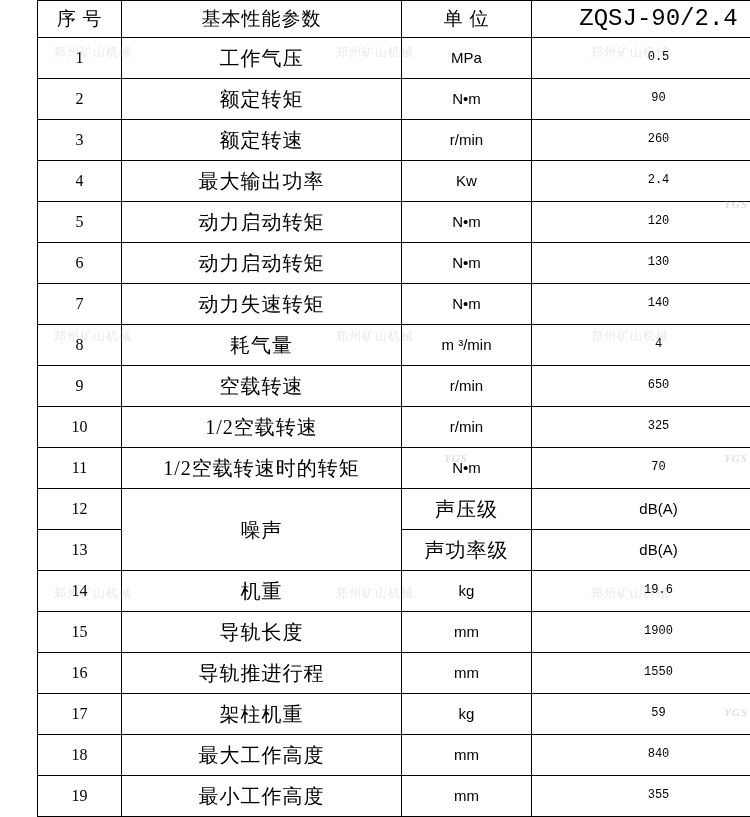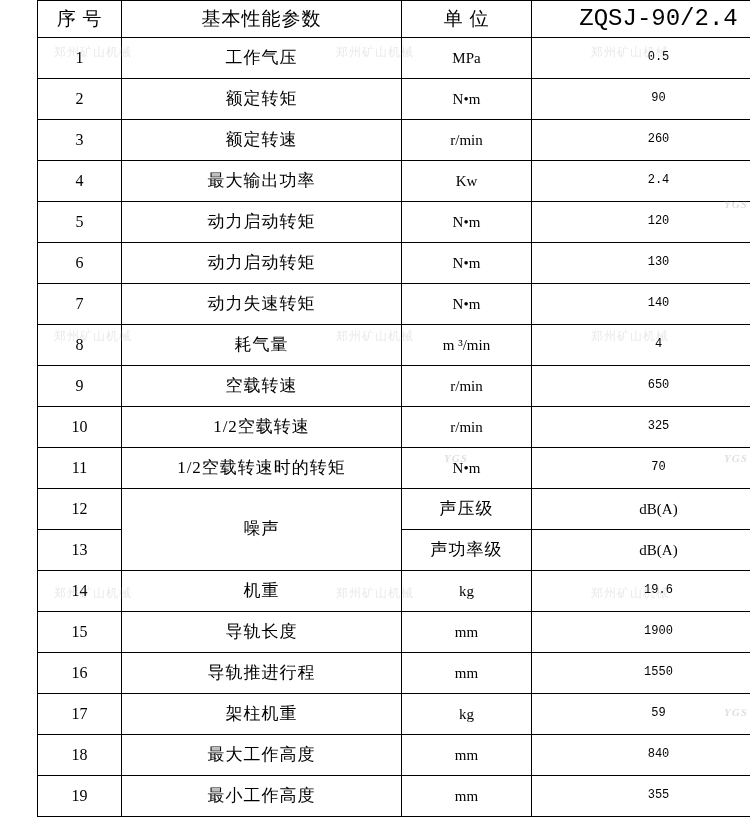--- a/index.html
+++ b/index.html
@@ -55,25 +55,25 @@
     letter-spacing: 0px;
   }
   tbody td {
     height: 40px;
     font-size: 17px;
   }
   tbody td.no {
     font-size: 16px;
   }
   tbody td.name {
-    font-size: 17px;
+    font-size: 20px;
     letter-spacing: 1px;
   }
   tbody td.unit {
-    font-family: Liberation Serif, serif;
+    font-family: Liberation Sans, sans-serif;
     font-size: 15px;
     letter-spacing: 0px;
   }
   tbody td.val {
     font-family: "Liberation Mono", "DejaVu Sans Mono", monospace;
     font-size: 12px;
   }
   td.name-merge {
     width: 100px;
   }

